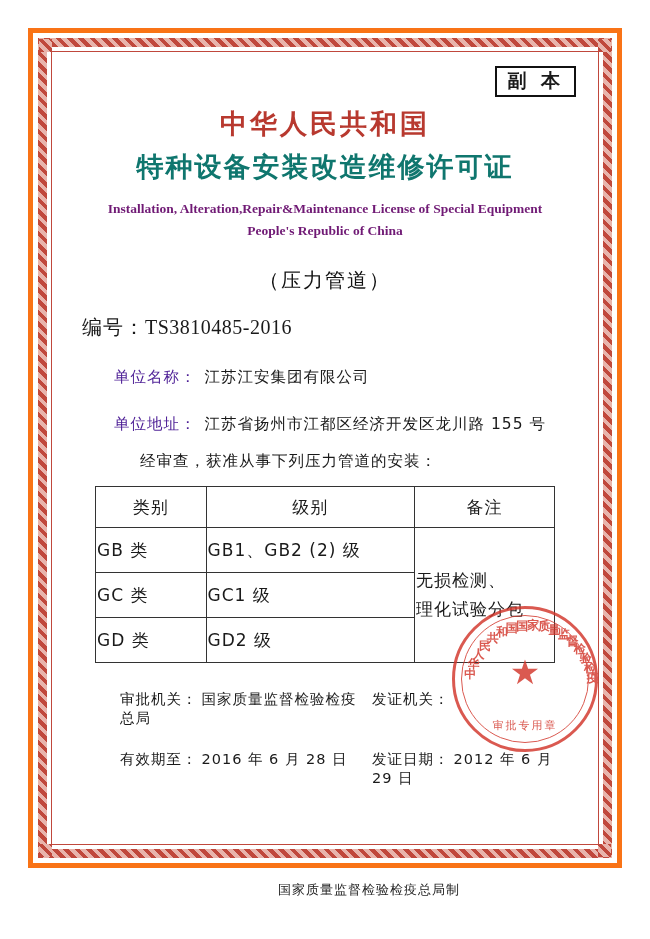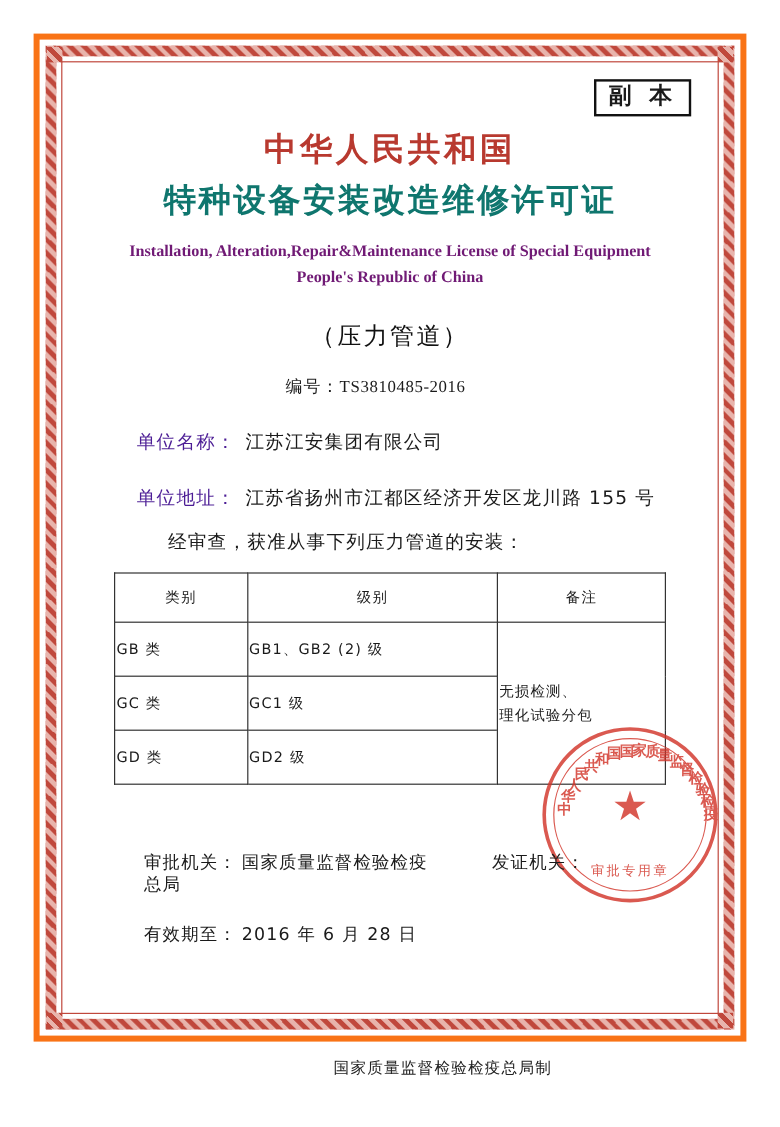--- a/index.html
+++ b/index.html
@@ -114,24 +114,24 @@
   .subtitle-cn {
     text-align: center;
     font-size: 20px;
     margin-top: 26px;
     letter-spacing: 2px;
     color: #111;
     font-family: "DejaVu Sans", sans-serif;
   }
 
   .serial-row {
-    text-align: center;
+    text-align: left;
     margin-top: 20px;
     padding-right: 24px;
-    font-size: 14px;
+    font-size: 20px;
     font-family: "DejaVu Sans", sans-serif;
     letter-spacing: 1px;
   }
   .serial-row .serial-num {
     font-family: "Liberation Serif", serif;
     letter-spacing: 0.5px;
   }
 
   .field-row {
     font-size: 15.5px;
@@ -155,21 +155,21 @@
   table.scope-table {
     margin: 14px auto 0 auto;
     width: 460px;
     border-collapse: collapse;
     font-family: "DejaVu Sans", sans-serif;
   }
   table.scope-table th,
   table.scope-table td {
     border: 1px solid #333;
     font-weight: normal;
-    font-size: 12px;
+    font-size: 17px;
     height: 42px;
     letter-spacing: 1px;
   }
   table.scope-table th { height: 38px; }
   table.scope-table td.col-a { width: 110px; }
   table.scope-table td.col-b { width: 210px; }
   table.scope-table td.col-c { width: 140px; }
   .remark-cell {
     line-height: 1.7;
     font-size: 13.5px;
@@ -181,21 +181,20 @@
     left: 30px;
     right: 30px;
     bottom: 34px;
   }
   .footer-row {
     display: flex;
     font-size: 14.5px;
     font-family: "DejaVu Sans", sans-serif;
     letter-spacing: 1px;
     margin-bottom: 22px;
-    gap: 38px;
   }
   .footer-row .cell-left {
     width: 280px;
     padding-left: 38px;
     box-sizing: border-box;
   }
   .footer-row .cell-right {
     flex: 1;
     padding-left: 10px;
     box-sizing: border-box;
@@ -367,20 +366,23 @@
               <span>审批机关：</span><span class="val">国家质量监督检验检疫总局</span>
             </div>
             <div class="cell-right">
               <span>发证机关：</span><span class="val"></span>
             </div>
           </div>
           <div class="footer-row">
             <div class="cell-left">
               <span>有效期至：</span><span class="val">2016 年 6 月 28 日</span>
             </div>
+            <div class="cell-right">
+              <span>发证日期：</span><span class="val">2012 年 6 月 29 日</span>
+            </div>
           </div>
         </div>
 
       </div>
     </div>
   </div>
 </div>
 
 <div class="bottom-caption">国家质量监督检验检疫总局制</div>
 

